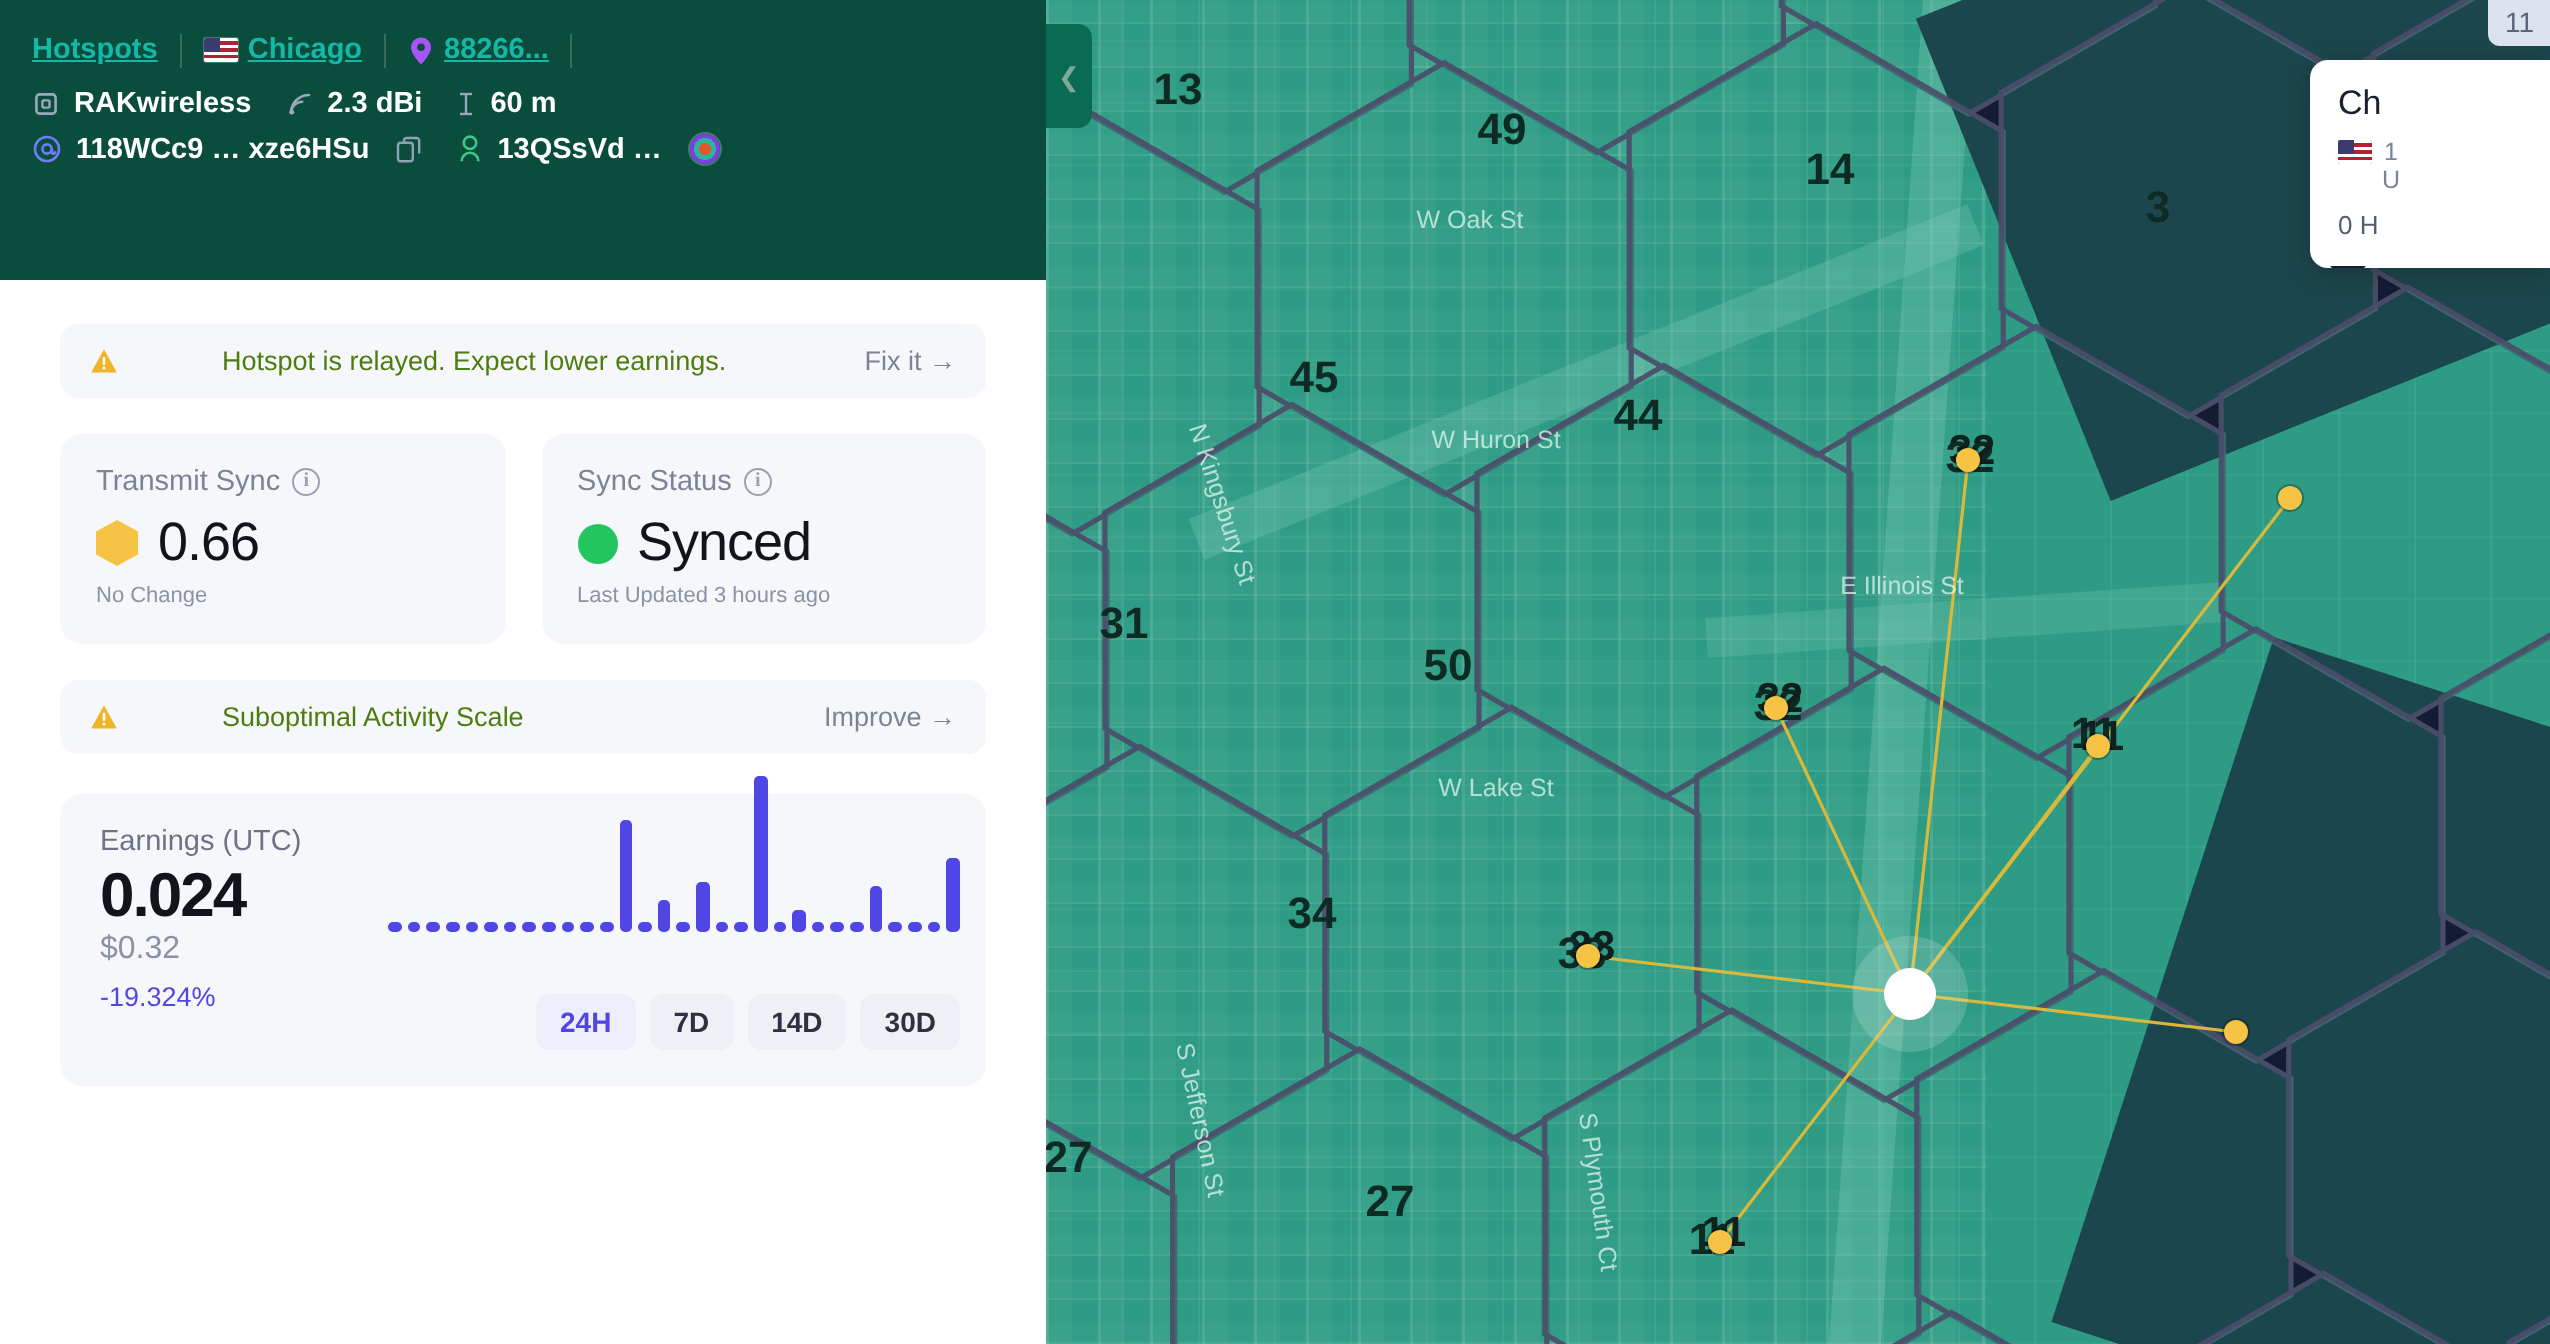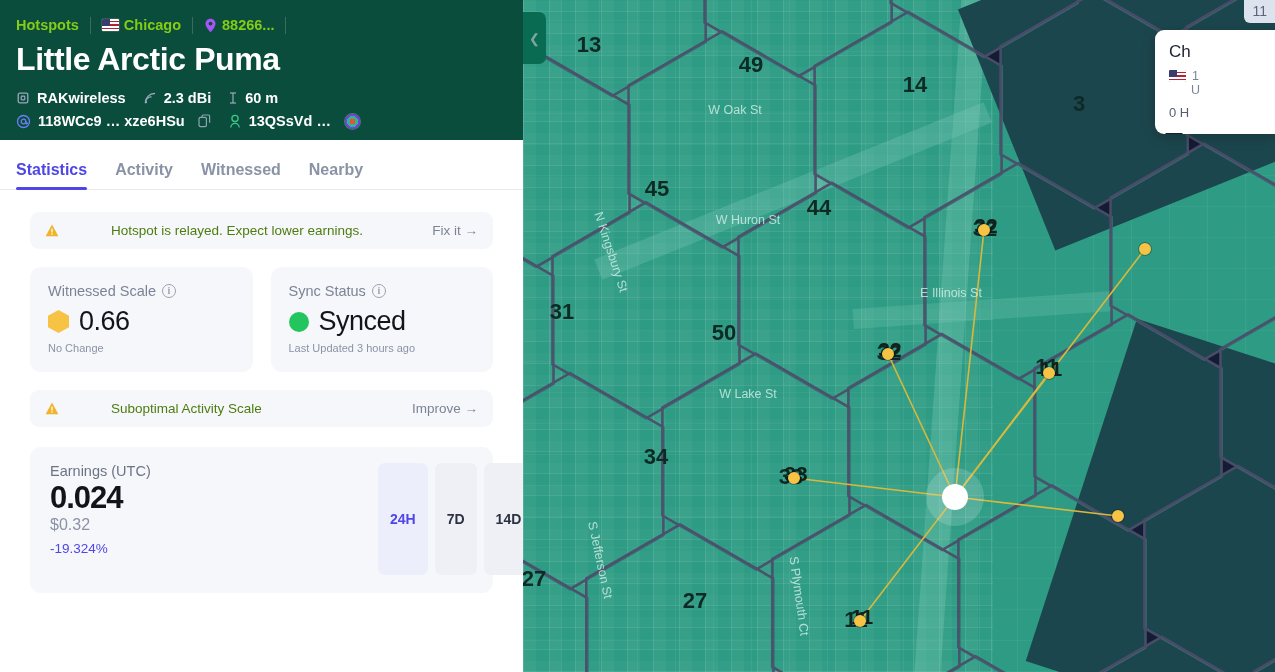--- a/index.html
+++ b/index.html
@@ -30,21 +30,21 @@
     display: flex; align-items: center;
     font-size: 14.5px; font-weight: 700;
     color: #9aa8bd;
     height: 30px;
   }
   .crumb { display: flex; align-items: center; gap: 5px; white-space: nowrap; }
   .crumb-sep {
     width: 1px; height: 17px; background: #3a6b5c; margin: 0 11px;
     display: inline-block;
   }
-  .crumb-link { color: #84cc16; cursor: pointer; }
+  .crumb-link { color: #14b8a6; cursor: pointer; text-decoration: underline; }
   .flag-icon {
     width: 17px; height: 12px;
     display: inline-block; position: relative;
     background: #b22234; border-radius: 1px; overflow: hidden;
     box-shadow: 0 0 0 0.5px rgba(255,255,255,0.25);
   }
   .flag-icon::before {
     content: ""; position: absolute; inset: 0;
     background: repeating-linear-gradient(to bottom, #fff 0 1.7px, #b22234 1.7px 3.4px);
   }
@@ -149,21 +149,21 @@
     padding: 16px 20px 16px 20px;
     display: flex; align-items: stretch; gap: 10px;
     height: 146px;
   }
   .earn-left { flex: 0 0 auto; width: 130px; }
   .earn-title { font-size: 14.5px; color: #6b7487; margin-bottom: 2px; }
   .earn-amount { font-size: 31px; font-weight: 700; color: #11141a; letter-spacing: -1px; line-height: 1.1; }
   .earn-usd { font-size: 16px; color: #8a93a6; margin-top: 1px; }
   .earn-delta { font-size: 13.5px; color: #4f46e5; margin-top: 7px; }
 
-  .earn-right { flex: 1; display: flex; flex-direction: row; justify-content: flex-end; padding-bottom: 2px; gap: 19px; }
+  .earn-right { flex: 1; display: flex; flex-direction: column; justify-content: flex-end; padding-bottom: 2px; gap: 19px; }
   .bar-chart {
     height: 80px; display: flex; align-items: flex-end;
     gap: 3px; margin-bottom: 12px; padding-left: 4px;
   }
   .bar {
     flex: 1 1 0; background: #4f46e5; border-radius: 2.5px;
     min-height: 5px;
   }
   .range-row { display: flex; gap: 7px; justify-content: flex-start; padding-left: 78px; }
   .range-btn {
@@ -326,21 +326,20 @@
             <svg width="13" height="15" viewBox="0 0 13 15">
                 <path d="M6.5 0.8C3.7 0.8 1.5 3 1.5 5.7c0 3.4 5 8.5 5 8.5s5-5.1 5-8.5C11.5 3 9.3 0.8 6.5 0.8z" fill="#a855f7"></path>
                 <circle cx="6.5" cy="5.6" r="1.9" fill="#0a4d3c"></circle>
               </svg>
           </span>
           <span>88266...</span>
         </span>
         <span class="crumb-sep"></span>
       </div>
 
-      <div class="hs-title">Little Arctic Puma</div>
 
       <div class="meta-row">
         <span class="meta-item">
           <span class="meta-icon">
             <svg width="14" height="14" viewBox="0 0 14 14">
                 <rect x="2.2" y="2.2" width="9.6" height="9.6" rx="1.6" fill="none" stroke="#9aa8bd" stroke-width="1.3"></rect>
                 <rect x="5.2" y="5.2" width="3.6" height="3.6" rx="0.8" fill="none" stroke="#9aa8bd" stroke-width="1.2"></rect>
               </svg>
           </span>
           <span>RAKwireless</span>
@@ -390,47 +389,41 @@
                 <circle cx="7" cy="4.4" r="3.1" fill="none" stroke="#3ec98a" stroke-width="1.3"></circle>
                 <path d="M2.8 13.6c0-2.3 1.9-4.2 4.2-4.2s4.2 1.9 4.2 4.2" fill="none" stroke="#3ec98a" stroke-width="1.3"></path>
               </svg>
           </span>
           <span>13QSsVd …</span>
           <span class="owner-avatar"></span>
         </span>
       </div>
     </div>
 
-    <div class="tabs-bar">
-      <div class="tab active"><span>Statistics</span></div>
-      <div class="tab"><span>Activity</span></div>
-      <div class="tab"><span>Witnessed</span></div>
-      <div class="tab"><span>Nearby</span></div>
-    </div>
 
     <div class="panel-body">
 
       <div class="alert-bar">
         <div class="alert-left">
           <span>
             <svg class="warn-tri" viewBox="0 0 14 13">
                 <path d="M7 0.6 13.4 12.2H0.6z" fill="#f0b429"></path>
                 <rect x="6.35" y="4.4" width="1.3" height="4.1" rx="0.6" fill="#fff"></rect>
                 <circle cx="7" cy="10" r="0.8" fill="#fff"></circle>
               </svg>
           </span>
           <span class="alert-text">Hotspot is relayed. Expect lower earnings.</span>
         </div>
         <span class="alert-action">Fix it →</span>
       </div>
 
       <div class="stat-grid">
         <div class="stat-card">
           <div class="stat-label">
-            <span>Witnessed Scale</span>
+            <span>Transmit Sync</span>
             <span class="info-circle">i</span>
           </div>
           <div class="stat-value">
             <span class="hex-badge"></span>
             <span>0.66</span>
           </div>
           <div class="stat-sub">No Change</div>
         </div>
 
         <div class="stat-card">

